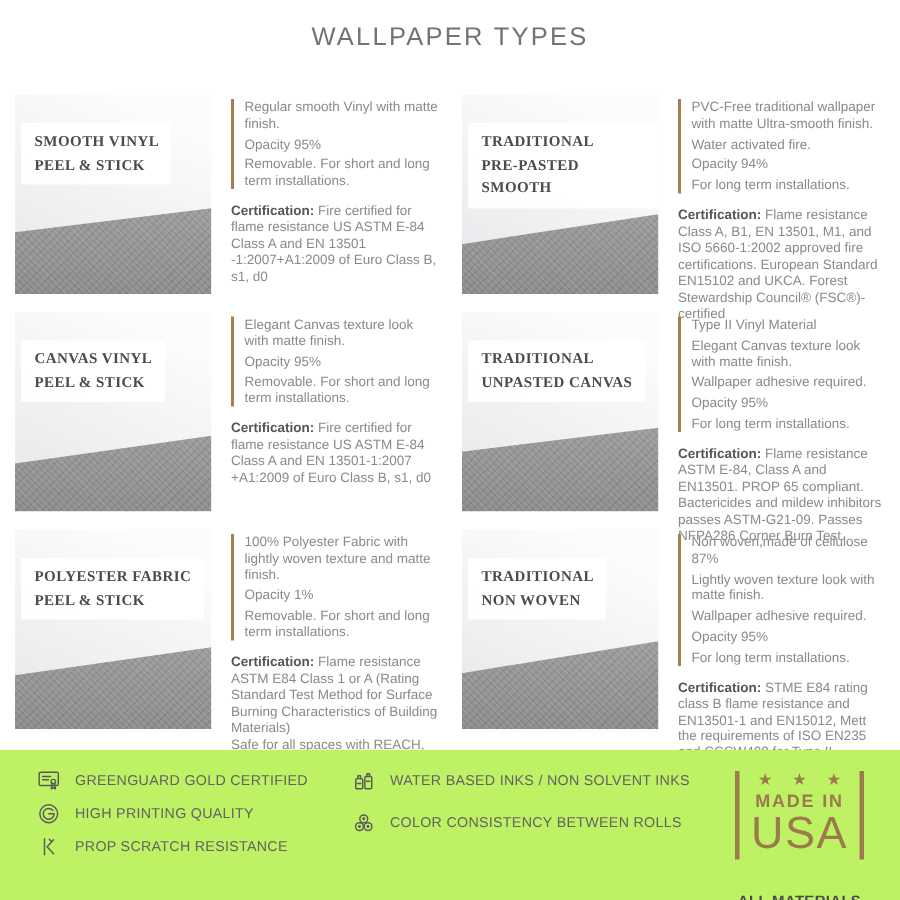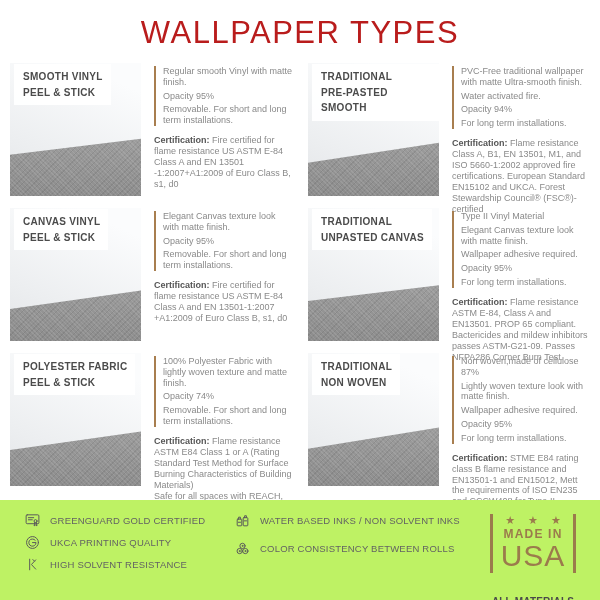--- a/index.html
+++ b/index.html
@@ -2,22 +2,22 @@
 <html><head>
 <meta charset="utf-8">
 <style>
   * { margin:0; padding:0; box-sizing:border-box; }
   html,body { background:#ffffff; }
   body { font-family:"Liberation Sans", sans-serif; }
   .page { position:relative; width:600px; height:600px; background:#ffffff; overflow:hidden; }
 
   
   .page-title {
-    text-align:center; font-size:31px; font-weight:400; color:#b91c1c;
-    letter-spacing:1.5px; padding-top:15px; margin-bottom:12px;
+    text-align:center; font-size:17px; font-weight:400; color:#737373;
+    letter-spacing:1.5px; padding-top:15px; margin-bottom:28px;
   }
 
   
   .panels {
     display:grid; grid-template-columns:1fr 1fr; column-gap:16px;
     padding:0 10px;
   }
   .panel { display:flex; height:145px; }
 
   
@@ -34,25 +34,25 @@
       linear-gradient(4deg, #8c8c8c, #a9a9a9 80%);
   }
   .panel:nth-child(1) .floor { clip-path:polygon(0 69%, 100% 57%, 100% 100%, 0 100%); }
   .panel:nth-child(2) .floor { clip-path:polygon(0 75%, 100% 60%, 100% 100%, 0 100%); }
   .panel:nth-child(3) .floor { clip-path:polygon(0 76%, 100% 62%, 100% 100%, 0 100%); }
   .panel:nth-child(4) .floor { clip-path:polygon(0 70%, 100% 58%, 100% 100%, 0 100%); }
   .panel:nth-child(5) .floor { clip-path:polygon(0 73%, 100% 59%, 100% 100%, 0 100%); }
   .panel:nth-child(6) .floor { clip-path:polygon(0 72%, 100% 56%, 100% 100%, 0 100%); }
 
   .swatch-label {
-    position:absolute; top:1px; left:4px;
+    position:absolute; top:19px; left:4px;
     background:rgba(255,255,255,.93);
     padding:5px 8px 5px 9px;
     font-size:10px; font-weight:700; color:#4b4b4b;
-    letter-spacing:.3px; line-height:1.55; white-space:pre-line;
+    letter-spacing:.3px; line-height:1.55; white-space:pre-line;font-family:Liberation Serif, serif;
   }
 
   
   .panel-text { flex:1; padding-left:13px; padding-top:3px; }
   .desc { border-left:2px solid #a87e4f; padding-left:7px; }
   .desc-line { font-size:9px; line-height:1.2; color:#8a8a8a; margin-bottom:3px; }
   .cert { margin-top:9px; font-size:9px; line-height:1.22; color:#8a8a8a; white-space:pre-line; }
   .cert-label { font-weight:700; color:#565656;margin-top:36px; }
 
   
@@ -164,21 +164,21 @@
 
     <section class="panel">
       <div class="swatch">
         <div class="floor"></div>
         <div class="swatch-label"><span>POLYESTER FABRIC
 PEEL &amp; STICK</span></div>
       </div>
       <div class="panel-text">
         <div class="desc">
             <p class="desc-line">100% Polyester Fabric with lightly woven texture and matte finish.</p>
-            <p class="desc-line">Opacity 74%</p>
+            <p class="desc-line">Opacity 1%</p>
             <p class="desc-line">Removable.  For short and long term installations.</p>
           </div>
         <p class="cert"><span class="cert-label">Certification:</span> <span>Flame resistance ASTM E84 Class 1 or A (Rating Standard Test Method for Surface Burning Characteristics of Building Materials)
 Safe for all spaces with REACH, RoHS and Prop 65 Compliance</span></p>
       </div>
     </section>
 
     <section class="panel">
       <div class="swatch">
         <div class="floor"></div>
@@ -213,31 +213,31 @@
         </span>
         <span class="feat-label">GREENGUARD GOLD CERTIFIED</span>
       </div>
       <div class="feat-row">
         <span class="feat-icon">
           <svg viewBox="0 0 24 24" class="ico">
               <circle cx="12" cy="12" r="8.4"></circle>
               <path d="M15.8 8.8a5.1 5.1 0 1 0 1.2 3.3h-5"></path>
             </svg>
         </span>
-        <span class="feat-label">UKCA PRINTING QUALITY</span>
+        <span class="feat-label">HIGH PRINTING QUALITY</span>
       </div>
       <div class="feat-row">
         <span class="feat-icon">
           <svg viewBox="0 0 24 24" class="ico">
               <path d="M8 4.5v15"></path>
               <path d="M16.5 5.5L10.5 12l6 6.5"></path>
               <path d="M12.5 5l2.2 2.2"></path>
             </svg>
         </span>
-        <span class="feat-label">HIGH SOLVENT RESISTANCE</span>
+        <span class="feat-label">PROP SCRATCH RESISTANCE</span>
       </div>
     </div>
 
     <div class="feat-col feat-col-mid">
       <div class="feat-row">
         <span class="feat-icon">
           <svg viewBox="0 0 24 24" class="ico">
               <rect x="4.5" y="10" width="6.5" height="9.5" rx="1"></rect>
               <path d="M6.5 10V7.3h2.5V10"></path>
               <rect x="13" y="8" width="6.5" height="11.5" rx="1"></rect>

